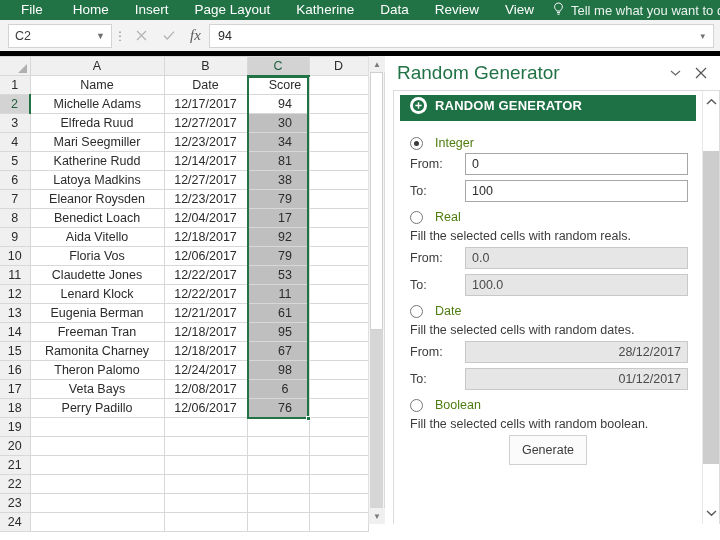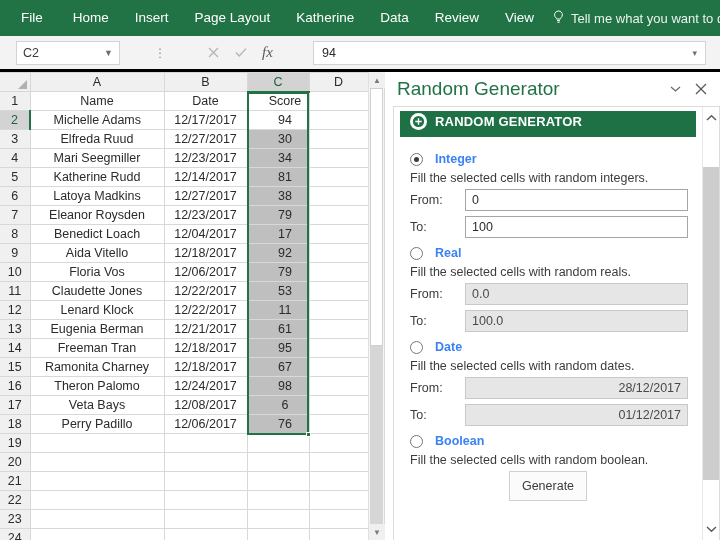--- a/index.html
+++ b/index.html
@@ -5,21 +5,21 @@
   * { box-sizing: border-box; margin: 0; padding: 0; }
   html, body {
     width: 720px; height: 540px;
     overflow: hidden;
     font-family: "Liberation Sans", sans-serif;
     background: #ffffff;
   }
 
   
   .ribbon {
-    height: 36px;
+    height: 20px;
     background: #217346;
     display: flex;
     align-items: center;
     padding: 1px 6px;
     color: #ffffff;
     position: relative;
   }
   .ribbon-tab {
     font-size: 13.5px;
     color: #ffffff;
@@ -34,23 +34,22 @@
     padding: 0 6px;
   }
   .bulb { display:block; }
 
   
   .formula-bar {
     height: 36px;
     background: #f3f3f3;
     display: flex;
     align-items: center;
-    padding: 0 12px;
-    border-bottom: 3px solid #000000;
-    gap: 32px;
+    padding: 0 4px;
+    border-bottom: 5px solid #000000;
   }
   .namebox {
     width: 104px; height: 24px;
     background: #ffffff;
     border: 1px solid #d3d3d3;
     display: flex; align-items: center;
     padding: 0 6px;
     font-size: 12.5px; color: #3b3b3b;
     margin-left: 4px;
   }
@@ -272,21 +271,21 @@
     position: relative;
   }
   .radio.on::after {
     content: "";
     position: absolute; left: 3px; top: 3px;
     width: 5px; height: 5px;
     border-radius: 50%;
     background: #3b3b3b;
   }
   .opt-label {
-    font-size: 12.5px; font-weight: bold; color: #3b82f6;
+    font-size: 12.5px; font-weight: normal; color: #4d7c0f;
   }
   .opt-desc {
     font-size: 12.5px; color: #3c3c3c;
     margin: 2px 0 4px 0;
   }
   .field-row {
     display: flex; align-items: center;
     margin-bottom: 5px;
   }
   .field-label {
@@ -623,21 +622,20 @@
           </div>
           <div class="addin-name">RANDOM GENERATOR</div>
         </div>
 
         <div class="pane-form" id="pane-form">
             <div>
               <div class="opt-row">
                 <span class="radio on"></span>
                 <span class="opt-label">Integer</span>
               </div>
-              <div class="opt-desc">Fill the selected cells with random integers.</div>
               <div class="field-row">
                 <span class="field-label">From:</span>
                 <span class="field-input">0</span>
               </div>
               <div class="field-row">
                 <span class="field-label">To:</span>
                 <span class="field-input">100</span>
               </div>
             </div>
             <div>

